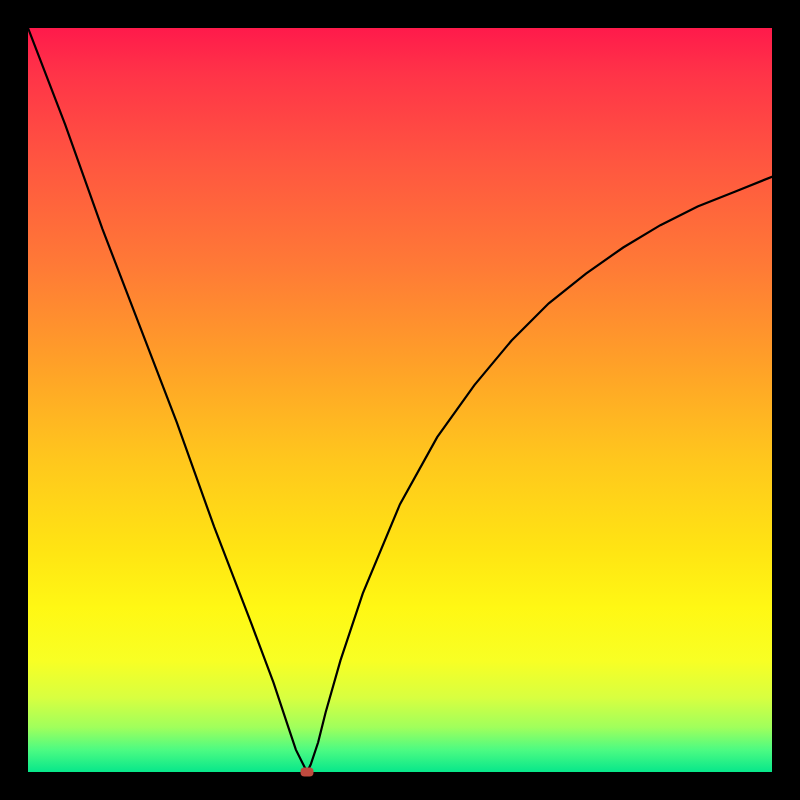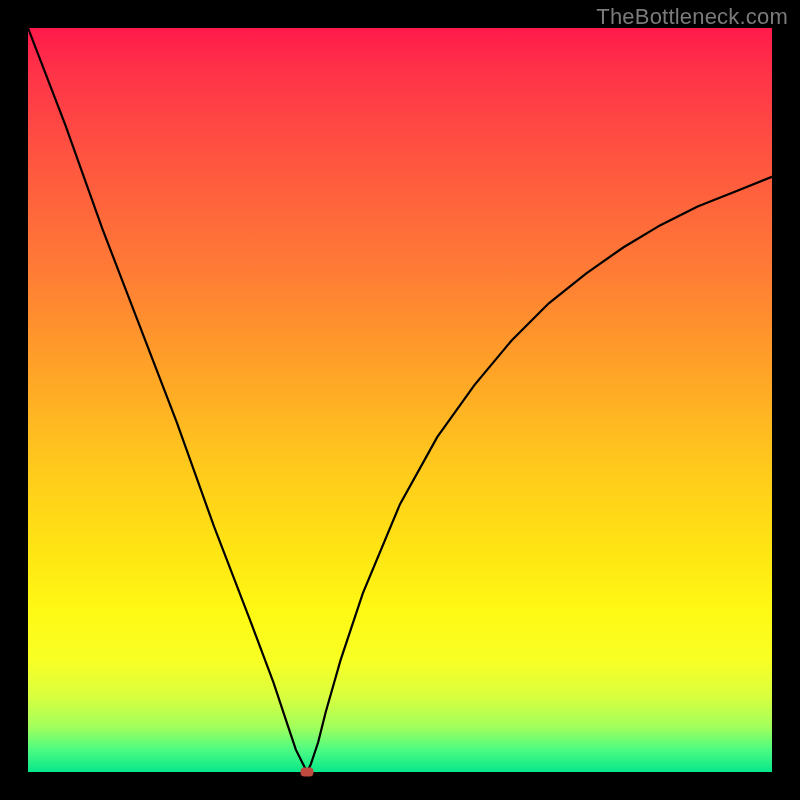--- a/index.html
+++ b/index.html
@@ -59,20 +59,19 @@
     height: 9px;
     background: #c04a3f;
     border-radius: 4px;
     transform: translate(-50%, -50%);
   }
 </style>
 </head>
 <body>
 
 <div class="frame">
-  <div class="watermark">TheBottleneck.com</div>
   <div class="plot-area">
     <svg class="curve-svg" viewBox="0 0 744 744" preserveAspectRatio="none">
       <path id="curve-path" d="M0.00 0.00 L37.20 96.72 L74.40 200.88 L111.60 297.60 L148.80 394.32 L186.00 498.48 L223.20 595.20 L245.52 654.72 L260.40 699.36 L267.84 721.68 L275.28 736.56 L279.00 744.00 L282.72 736.56 L290.16 714.24 L297.60 684.48 L312.48 632.40 L334.80 565.44 L372.00 476.16 L409.20 409.20 L446.40 357.12 L483.60 312.48 L520.80 275.28 L558.00 245.52 L595.20 219.48 L632.40 197.16 L669.60 178.56 L706.80 163.68 L744.00 148.80"></path>
     </svg>
     <div id="marker" class="marker" style="left: 279px; top: 744px;"></div>
   </div>
 </div>
 
 </body></html>

